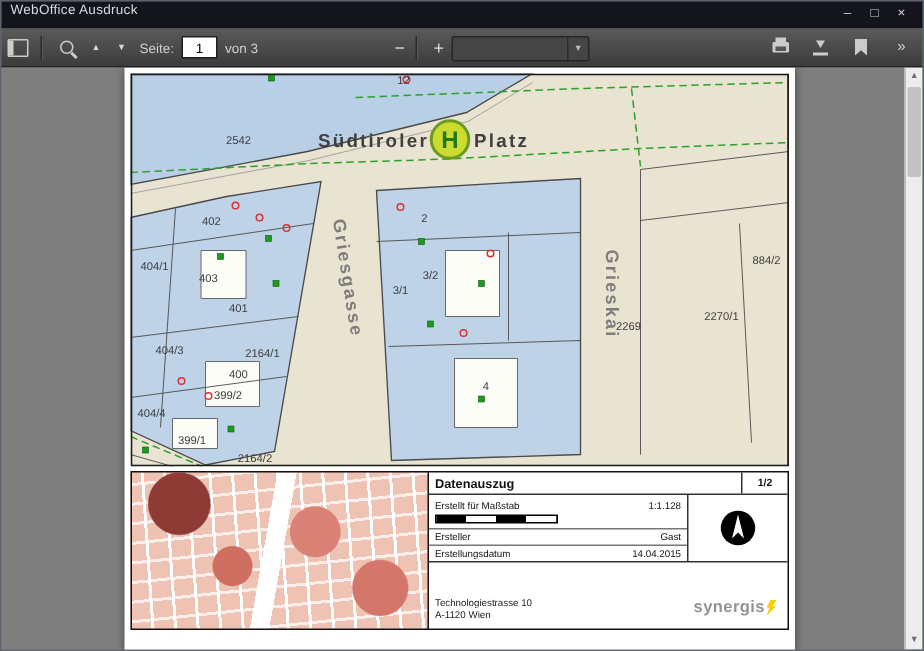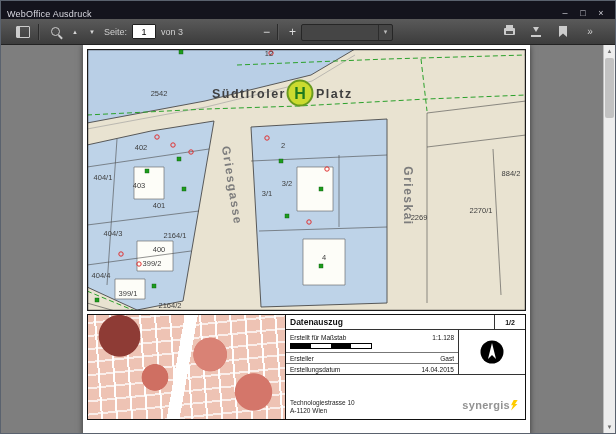--- a/index.html
+++ b/index.html
@@ -1,30 +1,30 @@
 <!DOCTYPE html>
 <html><head>
 <meta charset="utf-8">
 <style>
   html,body{margin:0;padding:0;width:616px;height:434px;overflow:hidden;
     font-family:"Liberation Sans",sans-serif;background:#818181;}
   .window{position:absolute;inset:0;border:1px solid #5a626e;box-sizing:border-box;}
 
   
   .titlebar{position:absolute;left:0;top:0;right:0;height:18px;background:#14141d;
-    display:flex;align-items:flex-end;color:#d8d8e0;font-size:9px;padding:0 6px;box-sizing:border-box;}
+    display:flex;align-items:flex-start;color:#d8d8e0;font-size:9px;padding:0 6px;box-sizing:border-box;}
   .win-title{flex:1;letter-spacing:.2px;}
   .win-controls{display:flex;gap:2px;}
   .win-btn{width:16px;height:13px;display:flex;align-items:center;justify-content:center;
     font-size:9px;color:#cfcfd6;cursor:default;}
 
   
   .toolbar{position:absolute;left:0;top:18px;right:0;height:26px;
     background:linear-gradient(#5a5a5a,#3c3c3c);border-bottom:1px solid #222;
-    display:flex;align-items:center;padding:0 12px;gap:3px;box-sizing:border-box;color:#d6d6d6;}
+    display:flex;align-items:center;padding:0 1px;gap:3px;box-sizing:border-box;color:#d6d6d6;}
   .tbtn{background:none;border:1px solid transparent;border-radius:2px;height:20px;min-width:20px;
     display:flex;align-items:center;justify-content:center;padding:0 2px;color:#d6d6d6;}
   .tbtn.arrow{font-size:6px;min-width:14px;}
   .tsep{width:1px;height:16px;background:#2b2b2b;border-right:1px solid #585858;margin:0 2px;}
   .tlabel{font-size:9px;color:#cfcfcf;margin:0 2px;}
   .page-input{width:22px;height:13px;border:1px solid #1f1f1f;background:#fff;color:#000;
     font-size:9px;text-align:center;padding:0;border-radius:1px;}
   .zoomgrp{position:absolute;left:256px;top:0;height:26px;display:flex;align-items:center;gap:2px;}
   .zoombtn{font-size:12px;color:#ddd;background:none;border:none;width:16px;height:18px;line-height:16px;}
   .zoom-select{width:92px;height:17px;background:#454545;border:1px solid #262626;border-radius:2px;

